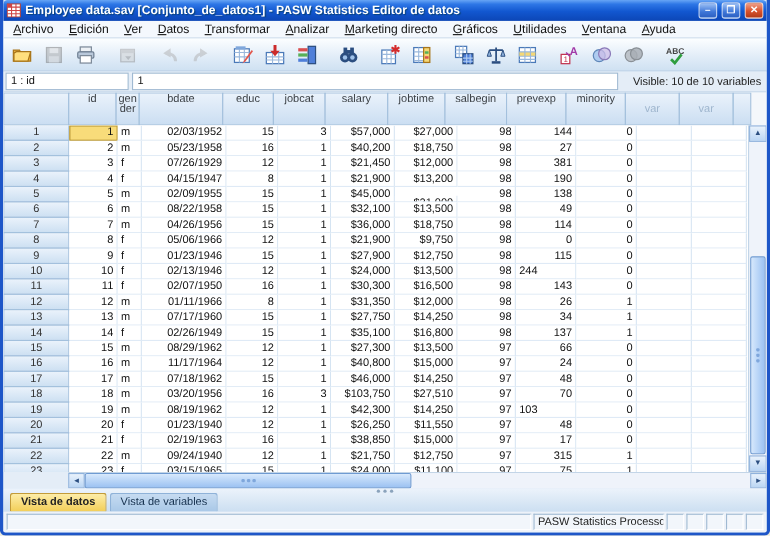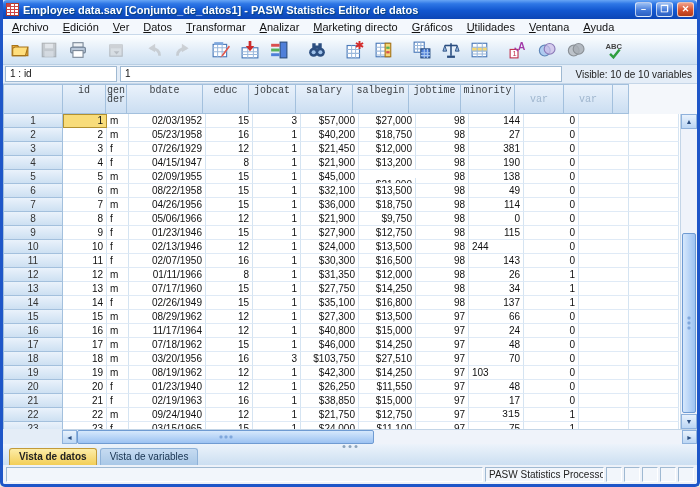--- a/index.html
+++ b/index.html
@@ -30,21 +30,21 @@
   .tb.disabled{opacity:.5;filter:grayscale(.9);}
   
   .cellbar{height:19px;background:#E4EDF7;border-bottom:1px solid #C5D6E8;display:flex;gap:3px;
            padding:1px 2px;align-items:stretch;font-size:10px;}
   .ref-box{width:112px;background:#fff;border:1px solid #9FB9D2;padding:1px 4px;color:#111;}
   .val-box{flex:1;background:#fff;border:1px solid #9FB9D2;padding:1px 4px;color:#111;}
   .visible-box{width:130px;display:flex;align-items:center;justify-content:flex-end;
                padding-right:3px;color:#222;}
   
   .grid{position:relative;height:345px;background:#F4F7FB;overflow:hidden;}
-  .hdr-row{display:flex;height:30px;font-family:Liberation Mono, monospace;}
+  .hdr-row{display:flex;height:30px;}
   .cell-h{flex:0 0 auto;background:linear-gradient(#EAF2FB,#CBDEF2);border:1px solid #A3C0DD;
           margin-left:-1px;font-size:10px;color:#3A3F44;display:flex;justify-content:center;
           align-items:flex-start;padding-top:1px;line-height:9px;word-break:break-all;
           text-align:center;overflow:hidden;}
   .cell-h.varcol{color:#9FB6CE;align-items:center;}
   .rows{position:absolute;top:30px;left:0;width:677px;height:315px;overflow:hidden;background:#fff;}
   .row{display:flex;height:14px;}
   .rn{flex:0 0 60px;background:linear-gradient(#EAF2FB,#CDE0F2);border:1px solid #A3C0DD;
       margin:-1px 0 0 0;font-size:10px;color:#333;text-align:center;line-height:13px;}
   .cell{flex:0 0 auto;border-right:1px solid #D5E4F2;border-bottom:1px solid #DFEAF6;font-size:10px;
@@ -267,22 +267,23 @@
 
   <div class="grid">
     <div class="hdr-row" id="hdr-row">
         <div class="cell-h" style="flex-basis: 60px; margin-left: 0px;"></div>
         <div class="cell-h" style="flex-basis: 44px;">id</div>
         <div class="cell-h" style="flex-basis: 22px;">gender</div>
         <div class="cell-h" style="flex-basis: 77px;">bdate</div>
         <div class="cell-h" style="flex-basis: 47px;">educ</div>
         <div class="cell-h" style="flex-basis: 48px;">jobcat</div>
         <div class="cell-h" style="flex-basis: 58px;">salary</div>
+        <div class="cell-h" style="flex-basis: 53px;">jobtime</div>
         <div class="cell-h" style="flex-basis: 57px;">salbegin</div>
-        <div class="cell-h" style="flex-basis: 53px;">jobtime</div>
+        <div class="cell-h" style="flex-basis: 55px;">prevexp</div>
         <div class="cell-h" style="flex-basis: 55px;">minority</div>
         <div class="cell-h varcol" style="flex-basis: 50px;">var</div>
         <div class="cell-h varcol" style="flex-basis: 50px;">var</div>
         <div class="cell-h" style="flex-basis: 17px;"></div>
       </div>
     <div class="rows" id="rows">
         <div class="row">
           <div class="rn">1</div>
           <div class="cell sel" style="flex-basis: 44px; text-align: right;">1</div>
           <div class="cell" style="flex-basis: 22px; text-align: left;">m</div>
@@ -600,21 +601,21 @@
         <div class="row">
           <div class="rn">22</div>
           <div class="cell" style="flex-basis: 44px; text-align: right;">22</div>
           <div class="cell" style="flex-basis: 22px; text-align: left;">m</div>
           <div class="cell" style="flex-basis: 77px; text-align: right;">09/24/1940</div>
           <div class="cell" style="flex-basis: 47px; text-align: right;">12</div>
           <div class="cell" style="flex-basis: 48px; text-align: right;">1</div>
           <div class="cell" style="flex-basis: 58px; text-align: right;">$21,750</div>
           <div class="cell" style="flex-basis: 57px; text-align: right;">$12,750</div>
           <div class="cell" style="flex-basis: 53px; text-align: right;">97</div>
-          <div class="cell" style="flex-basis: 55px; text-align: right; font-family: Liberation Mono, monospace;">315</div>
+          <div class="cell" style="flex-basis: 55px; text-align: right;">315</div>
           <div class="cell" style="flex-basis: 55px; text-align: right;">1</div>
           <div class="cell" style="flex-basis: 50px; text-align: right;"></div>
           <div class="cell" style="flex-basis: 50px; text-align: right;"></div>
         </div>
         <div class="row">
           <div class="rn">23</div>
           <div class="cell" style="flex-basis: 44px; text-align: right;">23</div>
           <div class="cell" style="flex-basis: 22px; text-align: left;">f</div>
           <div class="cell" style="flex-basis: 77px; text-align: right;">03/15/1965</div>
           <div class="cell" style="flex-basis: 47px; text-align: right;">15</div>

